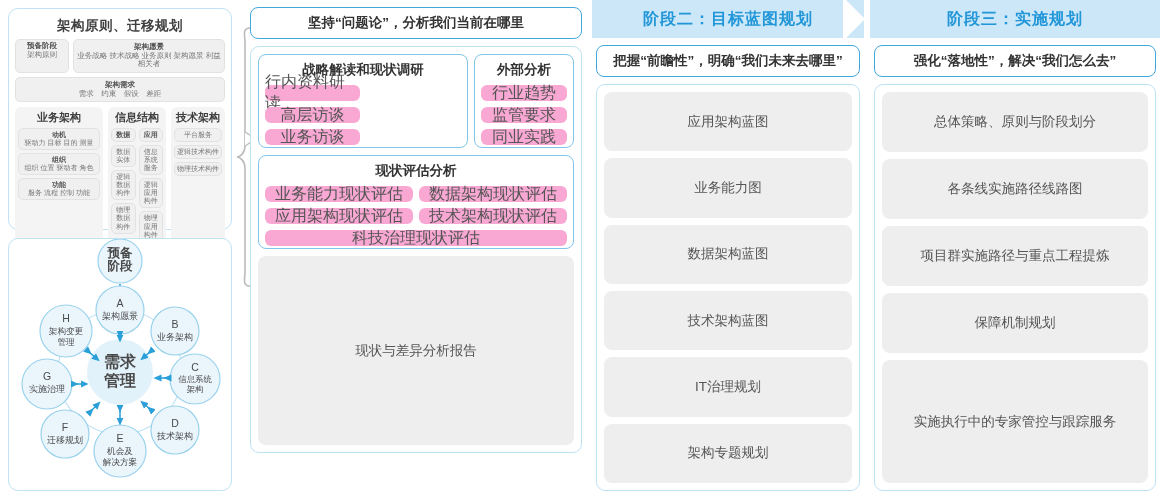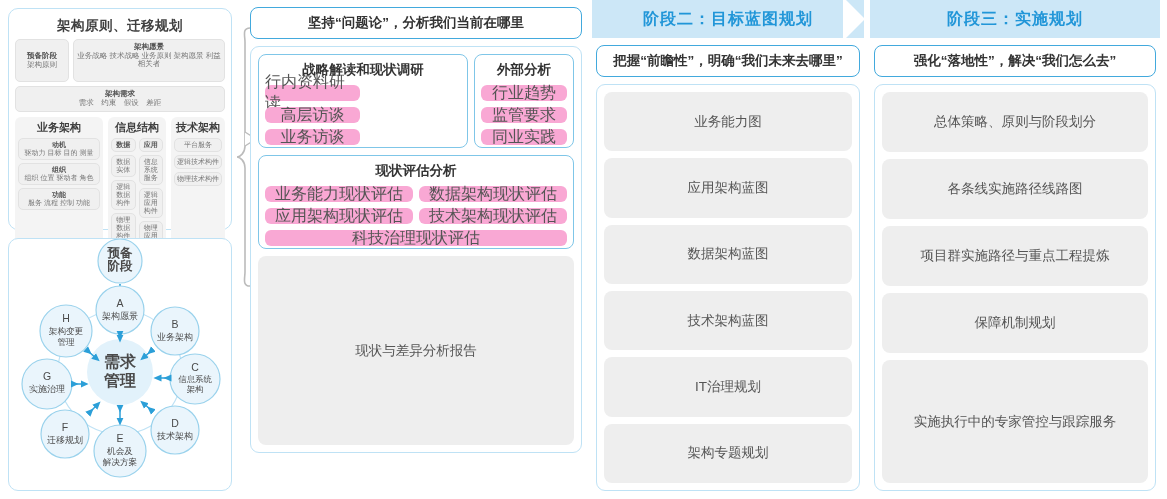--- a/index.html
+++ b/index.html
@@ -77,21 +77,21 @@
     margin: 2px 0 4px;
   }
   .row-a {
     display: flex;
     gap: 4px;
     margin-bottom: 4px;
   }
   .box-prep {
     width: 54px;
     font-size: 7.5px;
-    padding: 12px 1px;
+    padding: 2px 1px;
   }
   .box-vision {
     flex: 1;
     font-size: 7.5px;
     padding: 3px 2px;
   }
   .box-req {
     font-size: 7.5px;
     padding: 3px 2px;
     margin-bottom: 5px;
@@ -524,22 +524,22 @@
       <span class="phase-title">阶段二：目标蓝图规划</span>
       <svg class="notch" viewBox="0 0 22 38" preserveAspectRatio="none">
         <path d="M0,0 L0,38 L3,38 L22,19 L3,0 Z" fill="#ffffff"></path>
       </svg>
     </div>
 
     <div class="phase-sub">把握“前瞻性”，明确“我们未来去哪里”</div>
 
     <div class="phase-body">
       <div class="stack">
+        <div class="bigtile">应用架构蓝图</div>
         <div class="bigtile">业务能力图</div>
-        <div class="bigtile">应用架构蓝图</div>
         <div class="bigtile">数据架构蓝图</div>
         <div class="bigtile">技术架构蓝图</div>
         <div class="bigtile">IT治理规划</div>
         <div class="bigtile">架构专题规划</div>
       </div>
     </div>
   </div>
 
   <div class="phase phase-3">
     <div class="phase-band">

